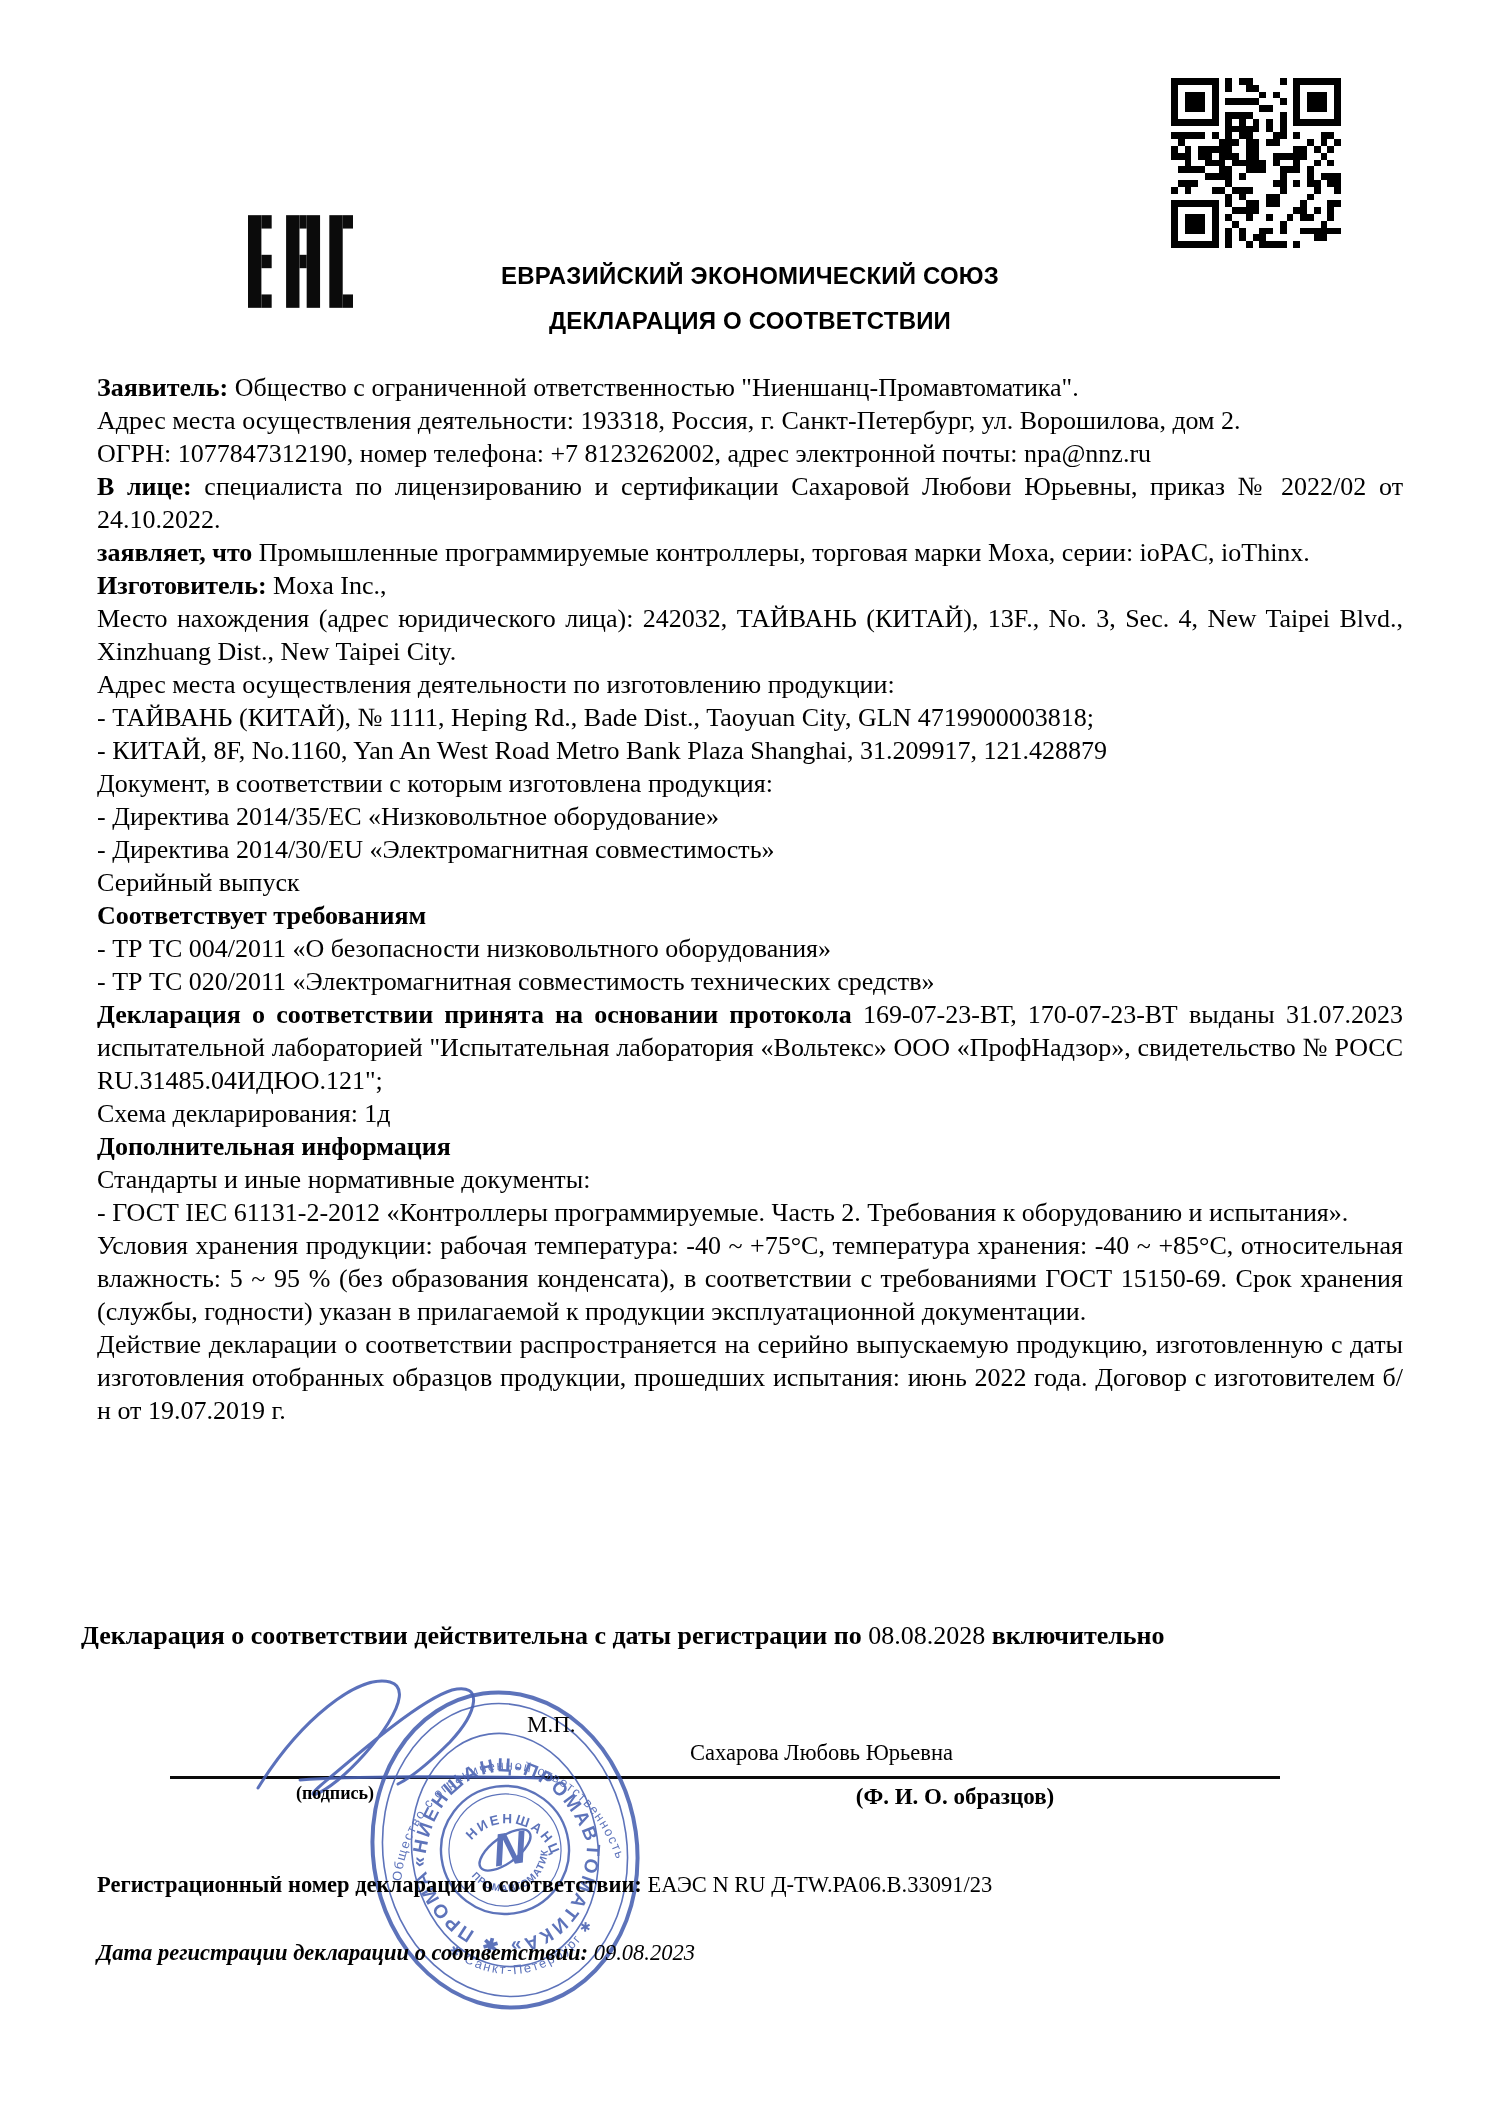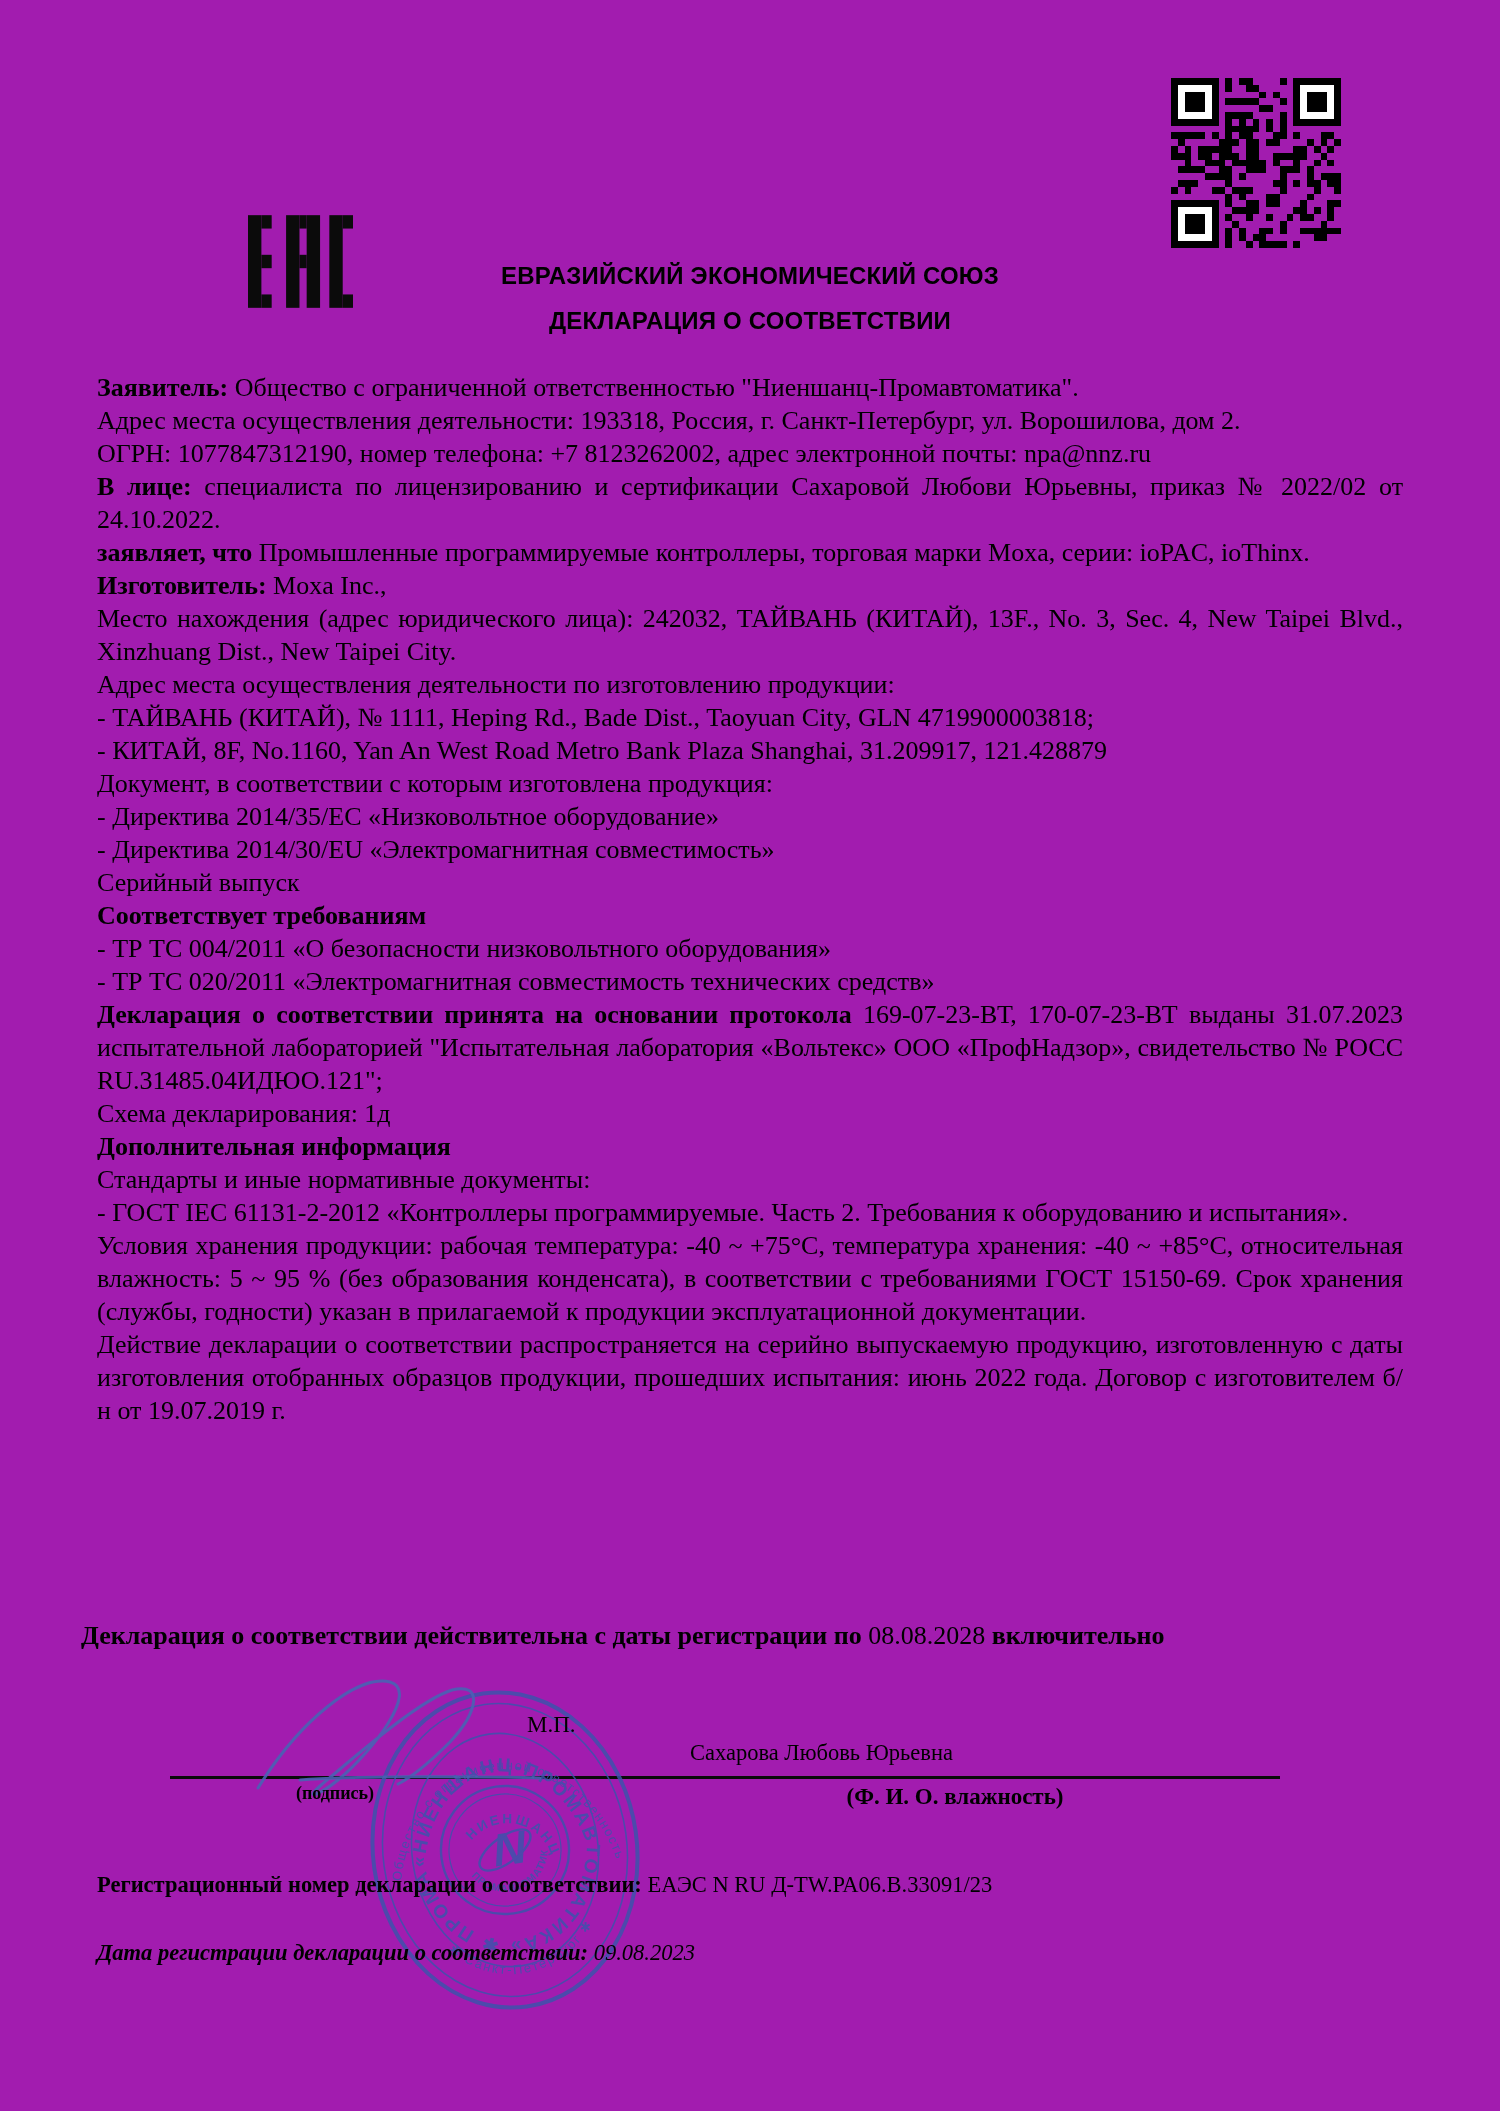--- a/index.html
+++ b/index.html
@@ -1,17 +1,17 @@
 <!DOCTYPE html>
 <html><head>
 <meta charset="utf-8">
 <style>
   html,body{margin:0;padding:0;background:#888;}
   .page{
-    position:relative;width:1500px;height:2111px;background:#a21caf;
+    position:relative;width:1500px;height:2111px;background:#ffffff;
     font-family:"Liberation Serif", serif;color:#000;overflow:hidden;
     margin:0 auto;
   }
   
   .eac-logo{position:absolute;left:248px;top:215px;width:105px;height:93px;}
   .qr{position:absolute;left:1171px;top:78px;width:170px;height:170px;}
   .title{
     position:absolute;left:97px;width:1306px;text-align:center;
     font-family:"Liberation Sans", sans-serif;font-weight:bold;font-size:24px;
     letter-spacing:.2px;
@@ -352,18 +352,18 @@
   <svg class="scribble" viewBox="0 0 360 180" aria-hidden="true">
     <g stroke="#4a62b4" stroke-width="3" fill="none" opacity="0.9" stroke-linecap="round">
       <path d="M 18 128 C 60 60, 118 14, 150 22 C 180 30, 132 92, 98 120 C 78 136, 64 140, 80 126 C 120 92, 180 40, 212 30 C 244 22, 238 52, 210 82 C 190 102, 170 118, 158 124"></path>
       <path d="M 60 120 C 110 116, 220 116, 300 118"></path>
     </g>
   </svg>
 
   <div class="sig-line"></div>
   <div class="sig-caption">(подпись)</div>
   <div class="signer-name">Сахарова Любовь Юрьевна</div>
-  <div class="name-caption">(Ф. И. О. влажность)</div>
+  <div class="name-caption">(Ф. И. О. образцов)</div>
 
   <div class="footer-line footer-reg"><b>Регистрационный номер декларации о соответствии:</b><span> ЕАЭС N RU Д-TW.РА06.В.33091/23</span></div>
   <div class="footer-line footer-date"><b>Дата регистрации декларации о соответствии:</b><span> 09.08.2023</span></div>
 
 </div>
 
 </body></html>

